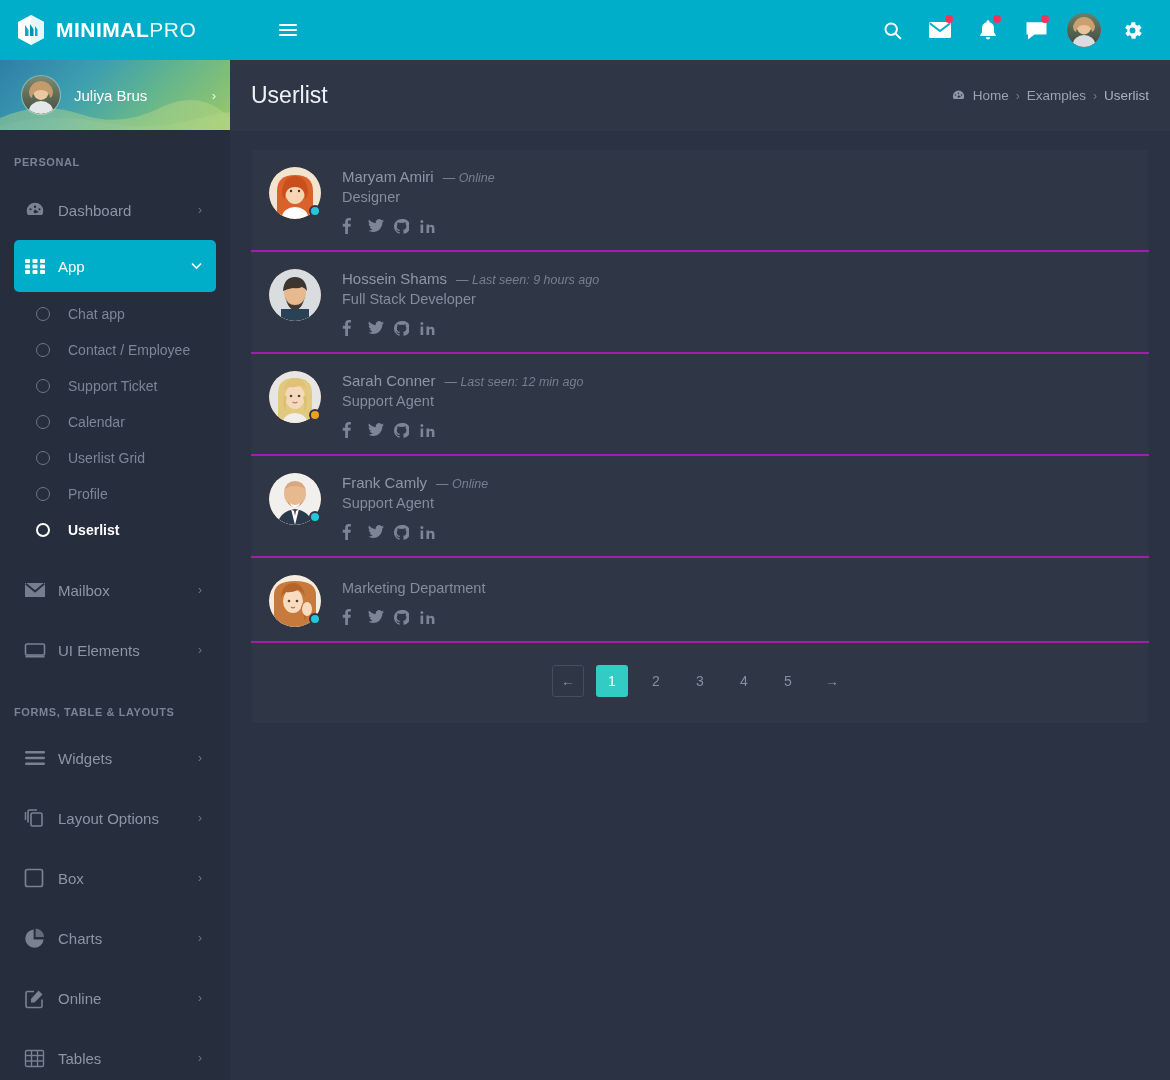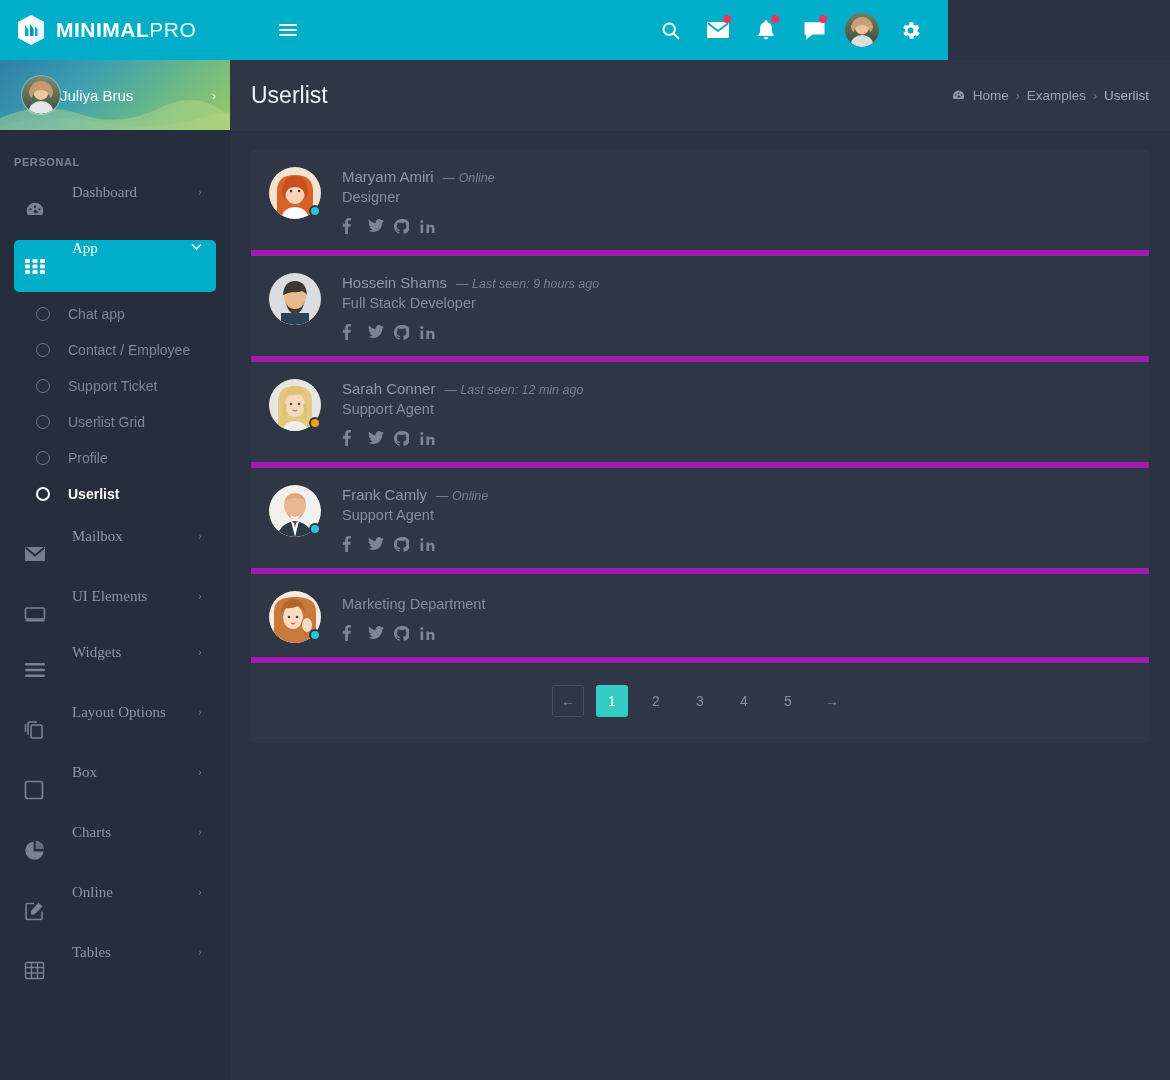--- a/index.html
+++ b/index.html
@@ -5,21 +5,21 @@
   * { margin:0; padding:0; box-sizing:border-box; }
   html, body {
     width:1170px; height:1080px;
     background:#2b3243;
     font-family:"Liberation Sans", sans-serif;
     overflow:hidden;
   }
 
   
   .topbar{
-    position:absolute; left:0; top:0; width:948px; height:60px;
+    position:absolute; left:0; top:0; width:1170px; height:60px;
     background:#00aec9; display:flex; align-items:flex-start; z-index:40;gap:36px;
   }
   .brand{
     width:230px; height:60px; display:flex; align-items:center;
     padding-left:16px; gap:10px; flex:0 0 230px;
   }
   .logo-mark{
     width:30px; height:32px; position:relative; display:block;
   }
   .brand-text{
@@ -52,40 +52,40 @@
   }
 
   
   .sidebar{
     position:absolute; left:0; top:60px; width:230px; height:1020px;
     background:#262d3d; overflow:hidden; z-index:30;
   }
   .profile-banner{
     height:70px; width:230px; position:relative; overflow:hidden;
     background:linear-gradient(135deg,#2d7fa8 0%,#3d9fb0 35%,#63b58e 62%,#9ec964 100%);
-    display:flex; align-items:center; padding:0 14px 0 22px; 
+    display:flex; align-items:center; padding:0 14px 0 22px; gap:14px;
   }
   .pb-hills{
     position:absolute; left:0; bottom:-4px; width:230px; height:46px; opacity:.45;
   }
   .pb-avatar{
     width:38px; height:38px; border-radius:50%; overflow:hidden; position:relative;
     z-index:2; background:#ab8d74; box-shadow:0 0 0 1px rgba(255,255,255,.35);
   }
   .pb-name{ color:#fff; font-size:15px; z-index:2; flex:1 1 auto; }
   .pb-caret{ color:#fff; font-size:13px; z-index:2; opacity:.9; }
 
   .nav-section{
     color:#7b8494; font-size:11px; font-weight:bold; letter-spacing:.6px;
     padding:26px 0 12px 14px; text-transform:uppercase;
   }
   .nav-item{
-    display:flex; height:52px; margin:4px 14px;
-    padding:0 14px 0 10px; border-radius:5px; cursor:pointer; gap:14px;
-    color:#8d95a5; font-size:15px;font-family:Liberation Serif, serif;
+    display:flex; align-items:center; height:52px; margin:4px 14px;
+    padding:0 14px 0 10px; border-radius:5px; cursor:pointer; gap:0;
+    color:#8d95a5; font-size:15px;
   }
   .nav-item .ni-icon{
     width:34px; flex:0 0 34px; display:flex; align-items:center; justify-content:flex-start;
     color:#7a8292;
   }
   .nav-item .ni-label{ flex:1 1 auto; }
   .nav-item .ni-caret{ font-size:12px; color:#6f7787; }
   .nav-item.active{
     background:#00aec9; color:#fff;
   }
@@ -117,21 +117,21 @@
   .bc-home-icon{ color:#8d96a6; display:flex; align-items:center; }
   .bc-sep{ color:#717b8c; font-size:12px; }
   .bc-item{ color:#9aa3b2; cursor:pointer; }
   .bc-item.current{ color:#aab2bf; }
 
   .card{
     margin:19px 21px 0 21px; background:#2f3747; border-radius:4px;
     width:898px; overflow:hidden;
   }
   .user-row{
-    display:flex; padding:17px 0 14px 18px; border-bottom:6px solid #a21caf;
+    display:flex; padding:17px 0 14px 18px; border-bottom:2px solid #a21caf;
   }
   .user-row:last-of-type{ border-bottom:none; }
   .ur-avatar-wrap{
     width:52px; height:52px; position:relative; flex:0 0 52px; margin-right:21px;
   }
   .ur-avatar{
     width:52px; height:52px; border-radius:50%; overflow:hidden; position:relative;
     background:#b49b84;
   }
   .ur-status{
@@ -334,20 +334,24 @@
   <div class="sub-item">
     <span class="sub-dot"></span>
     <span>Contact / Employee</span>
   </div>
   <div class="sub-item">
     <span class="sub-dot"></span>
     <span>Support Ticket</span>
   </div>
   <div class="sub-item">
     <span class="sub-dot"></span>
+    <span>Calendar</span>
+  </div>
+  <div class="sub-item">
+    <span class="sub-dot"></span>
     <span>Userlist Grid</span>
   </div>
   <div class="sub-item">
     <span class="sub-dot"></span>
     <span>Profile</span>
   </div>
   <div class="sub-item active">
     <span class="sub-dot"></span>
     <span>Userlist</span>
   </div>
@@ -367,20 +371,21 @@
     <span class="ni-icon">
       <svg width="22" height="18" viewBox="0 0 22 18" fill="none" stroke="currentColor" stroke-width="1.6">
         <rect x="1.5" y="3" width="19" height="11" rx="1.5"></rect>
           <line x1="1.5" y1="15.5" x2="20.5" y2="15.5" stroke-width="2"></line>
       </svg>
     </span>
     <span class="ni-label">UI Elements</span>
     <span class="ni-caret">›</span>
   </div>
 
+  <div class="nav-section">FORMS, TABLE &amp; LAYOUTS</div>
 
   <div class="nav-item" style="margin-top:2px;">
     <span class="ni-icon">
       <svg width="22" height="16" viewBox="0 0 22 16" fill="currentColor">
         <rect x="1" y="1" width="20" height="2.6" rx="1.3"></rect>
           <rect x="1" y="6.7" width="20" height="2.6" rx="1.3"></rect>
           <rect x="1" y="12.4" width="20" height="2.6" rx="1.3"></rect>
       </svg>
     </span>
     <span class="ni-label">Widgets</span>

